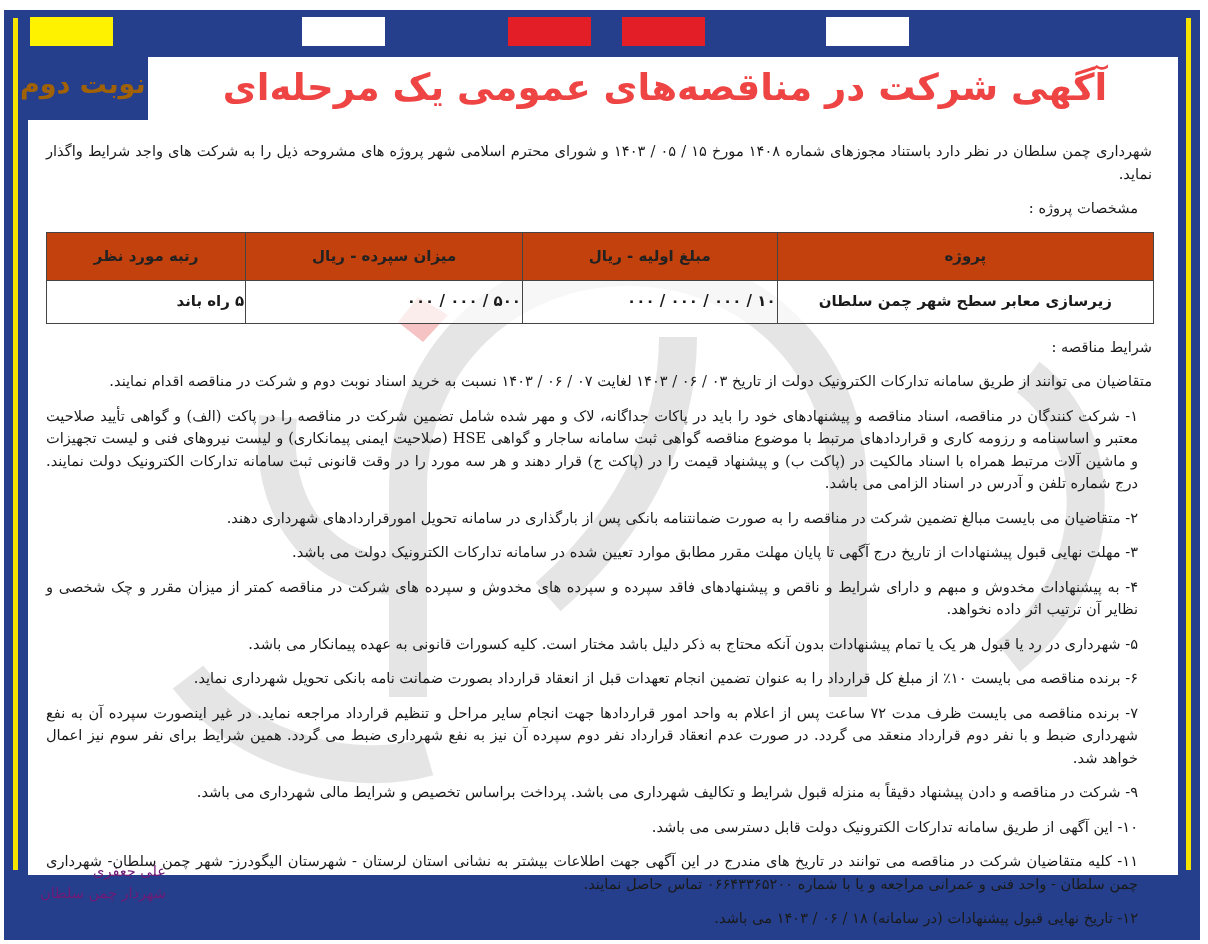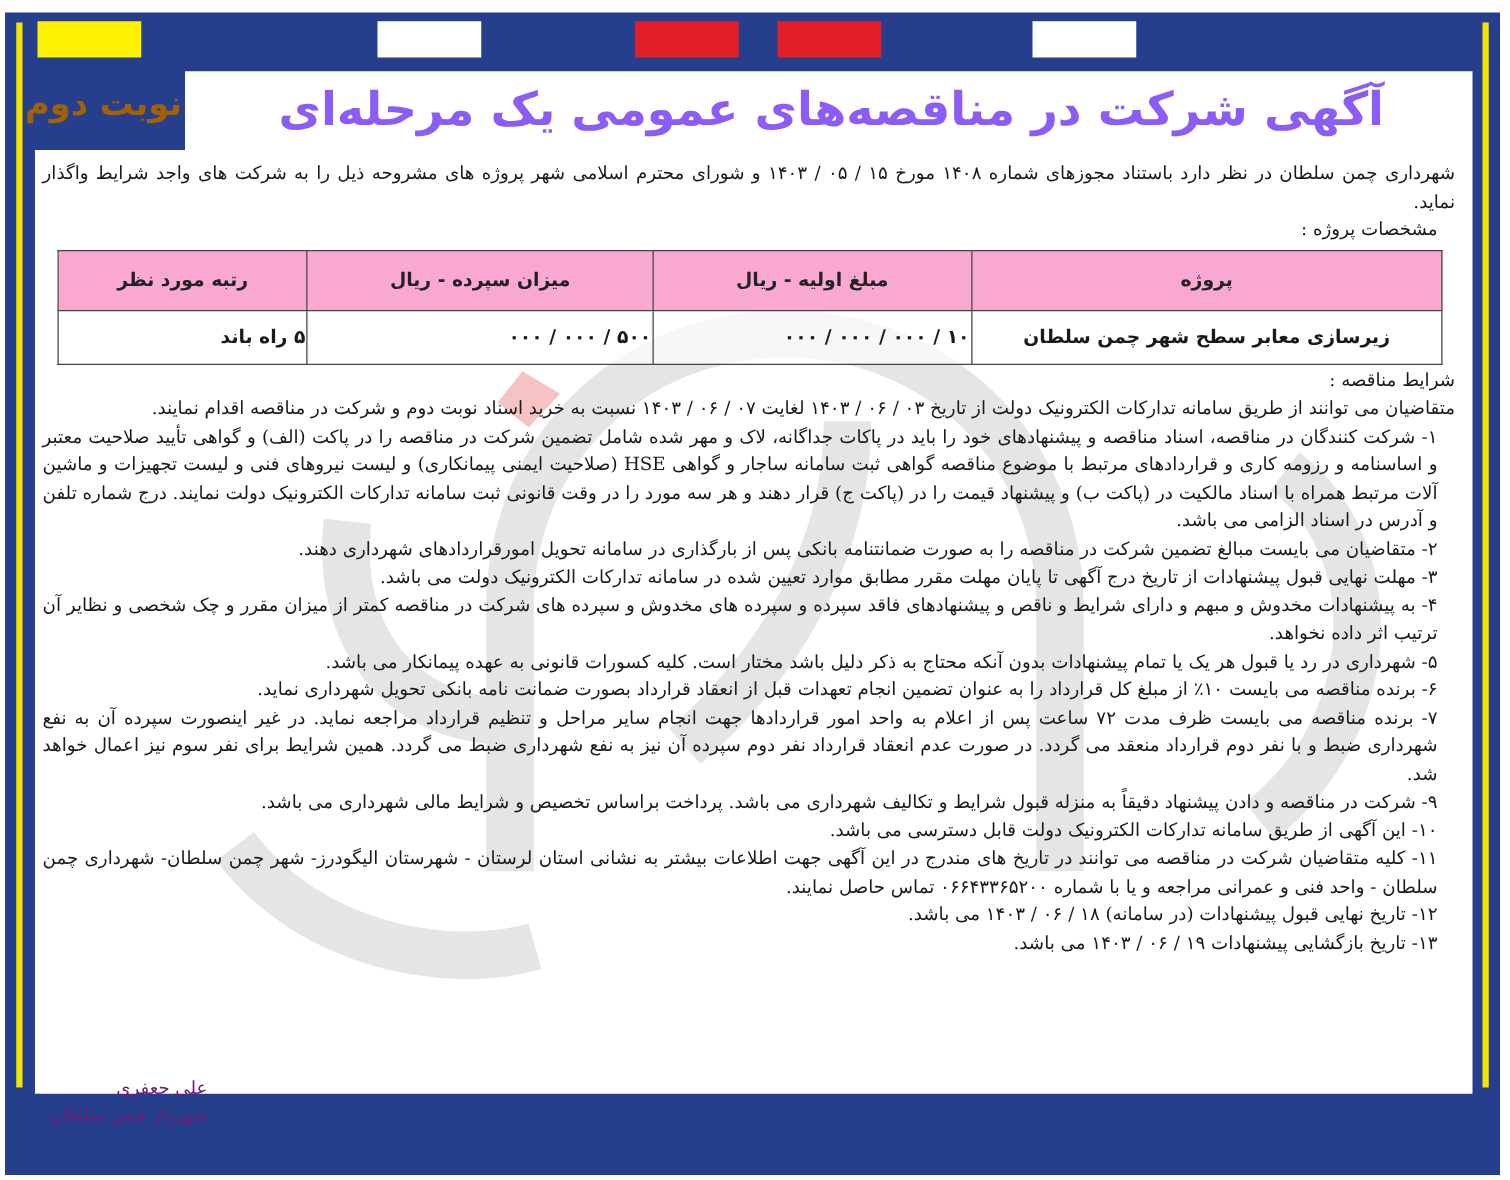--- a/index.html
+++ b/index.html
@@ -9,30 +9,30 @@
   .yline { position: absolute; width: 5px; background: #f5e400; }
   .yline.left { left: 9px; top: 8px; height: 852px; }
   .yline.right { right: 9px; top: 8px; height: 852px; }
 
   .stripe { position: absolute; top: 7px; height: 29px; }
 
   .paper { position: absolute; left: 24px; top: 47px; width: 1150px; height: 818px; background: #ffffff; overflow: hidden; }
   .badge-block { position: absolute; left: 20px; top: 47px; width: 128px; height: 73px; background: #253f8c; }
   .badge { position: absolute; left: 20px; top: 60px; width: 128px; text-align: left; color: #a16207; font-weight: bold; font-size: 27px; line-height: 48px; direction: rtl; }
 
-  .title { position: absolute; left: 160px; top: 58px; width: 1010px; text-align: center; font-size: 37px; font-weight: bold; color: #8b5cf6; direction: rtl; line-height: 60px; letter-spacing: 0px; }
+  .title { position: absolute; left: 160px; top: 58px; width: 1010px; text-align: center; font-size: 37px; font-weight: bold; color: #ef4444; direction: rtl; line-height: 60px; letter-spacing: 0px; }
 
   .watermark { position: absolute; left: 0; top: 0; width: 100%; height: 100%; pointer-events: none; }
 
   .content { position: absolute; left: 34px; top: 128px; width: 1130px; direction: rtl; font-family: "DejaVu Serif", serif; font-size: 14.6px; color: #1a1a1a; line-height: 22.5px; }
-  .content p { margin: 0; text-align: justify; }
+  .content p { margin: 12px; text-align: justify; }
   .content .indent { padding-right: 14px; }
 
   table.proj { width: 1108px; margin: 4px 10px 2px 12px; border-collapse: collapse; font-family: "DejaVu Sans", sans-serif; font-size: 15px; font-weight: bold; }
-  table.proj th { background: #f9a8d4; height: 45px; border: 1.5px solid #444; color: #222; font-weight: bold; }
+  table.proj th { background: #c2410c; height: 45px; border: 1.5px solid #444; color: #222; font-weight: bold; }
   table.proj td { height: 40px; border: 1.5px solid #444; text-align: right; background: rgba(255,255,255,0.7); }
   table.proj td.proj-name { text-align: center; }
 
   .sign { position: absolute; left: 40px; top: 860px; direction: rtl; text-align: right; color: #701a75; font-family: "DejaVu Serif", serif; font-size: 14.5px; line-height: 22px; }
 </style>
 </head>
 <body>
 
 <div class="frame">
   <div class="yline left"></div>

